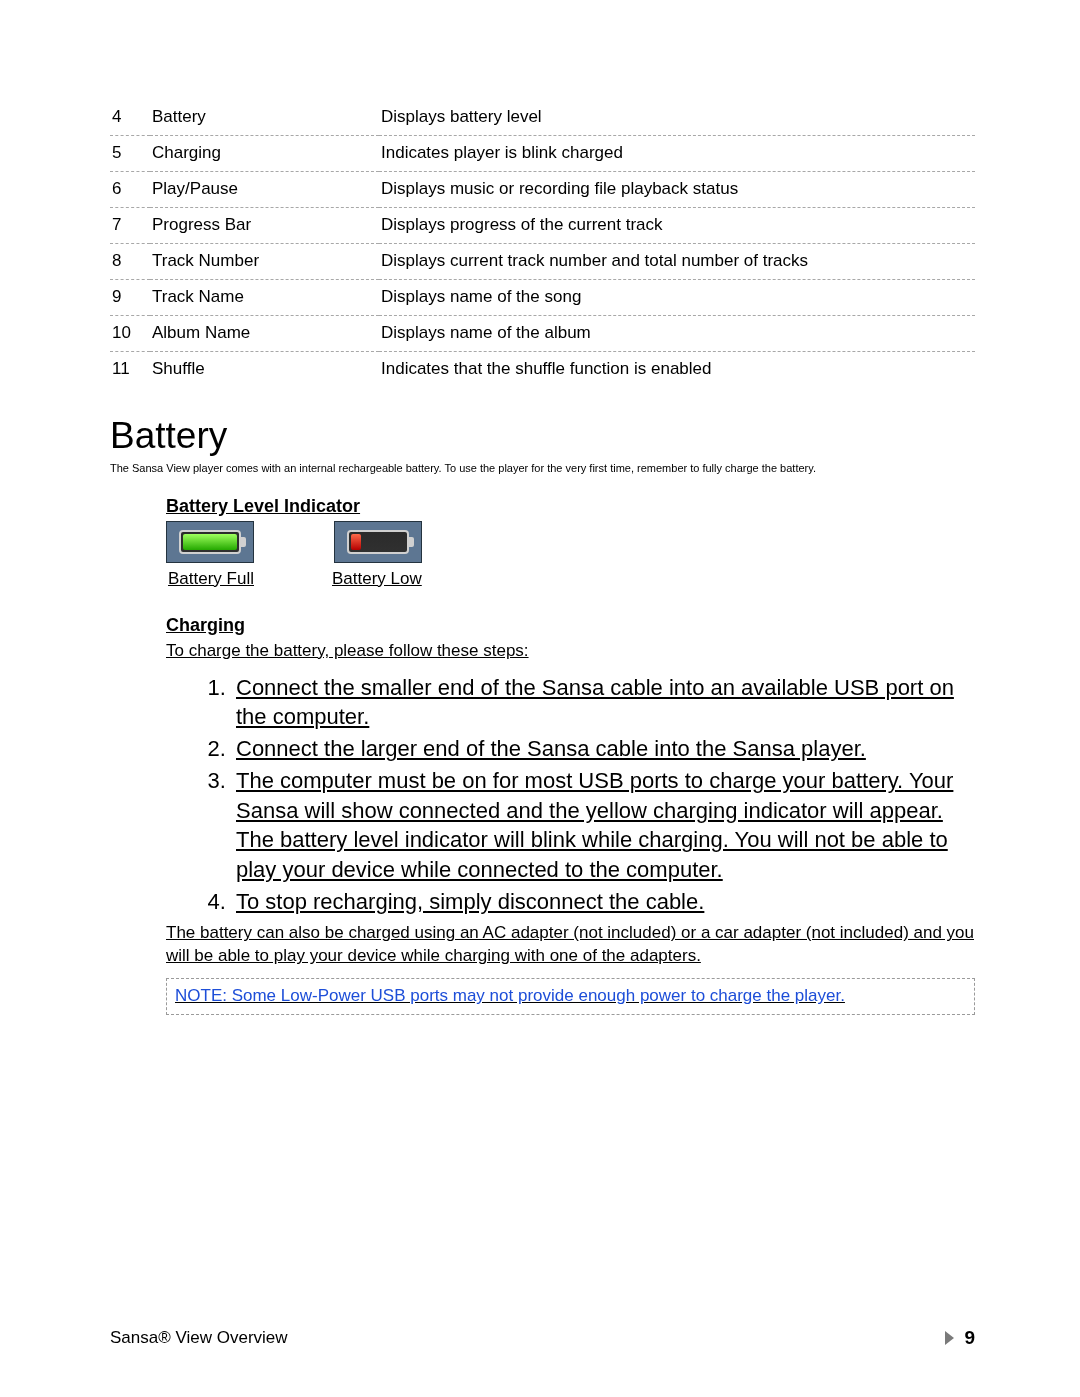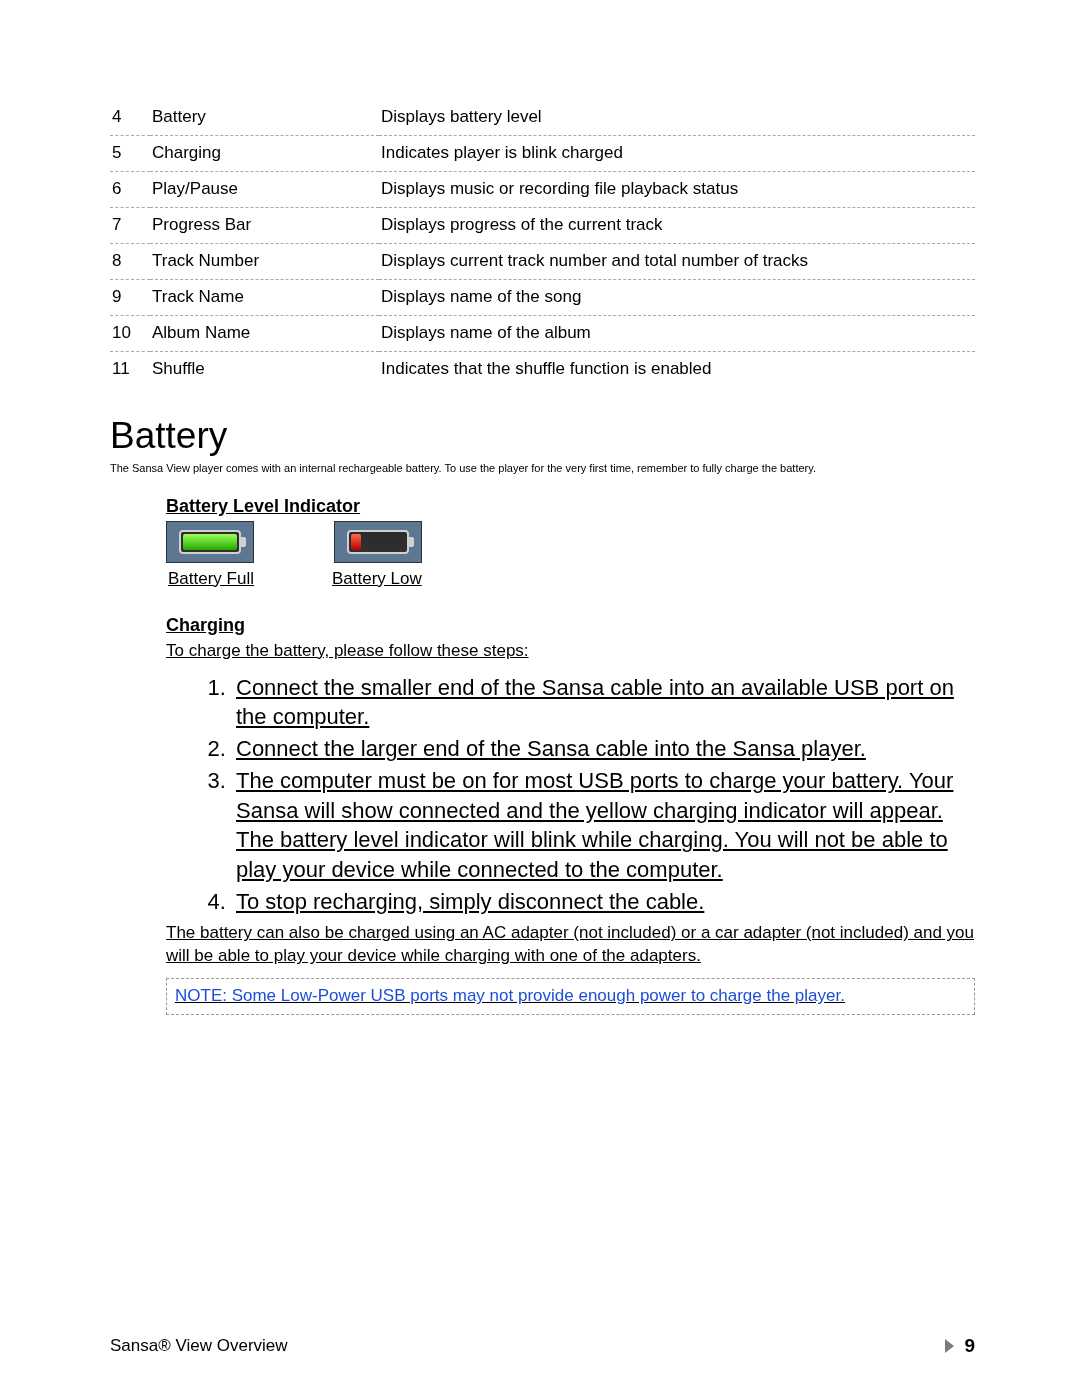--- a/index.html
+++ b/index.html
@@ -132,21 +132,21 @@
     padding: 6px 8px;
     margin-top: 6px;
     font-size: 17px;
     color: #1d4ed8;
     line-height: 1.35;
   }
   .footer {
     position: absolute;
     left: 110px;
     right: 105px;
-    bottom: 40px;
+    bottom: 48px;
     display: flex;
     justify-content: space-between;
     align-items: center;
     font-size: 17px;
   }
   .footer-right {
     display: flex;
     align-items: center;
     gap: 10px;
     font-weight: bold;

